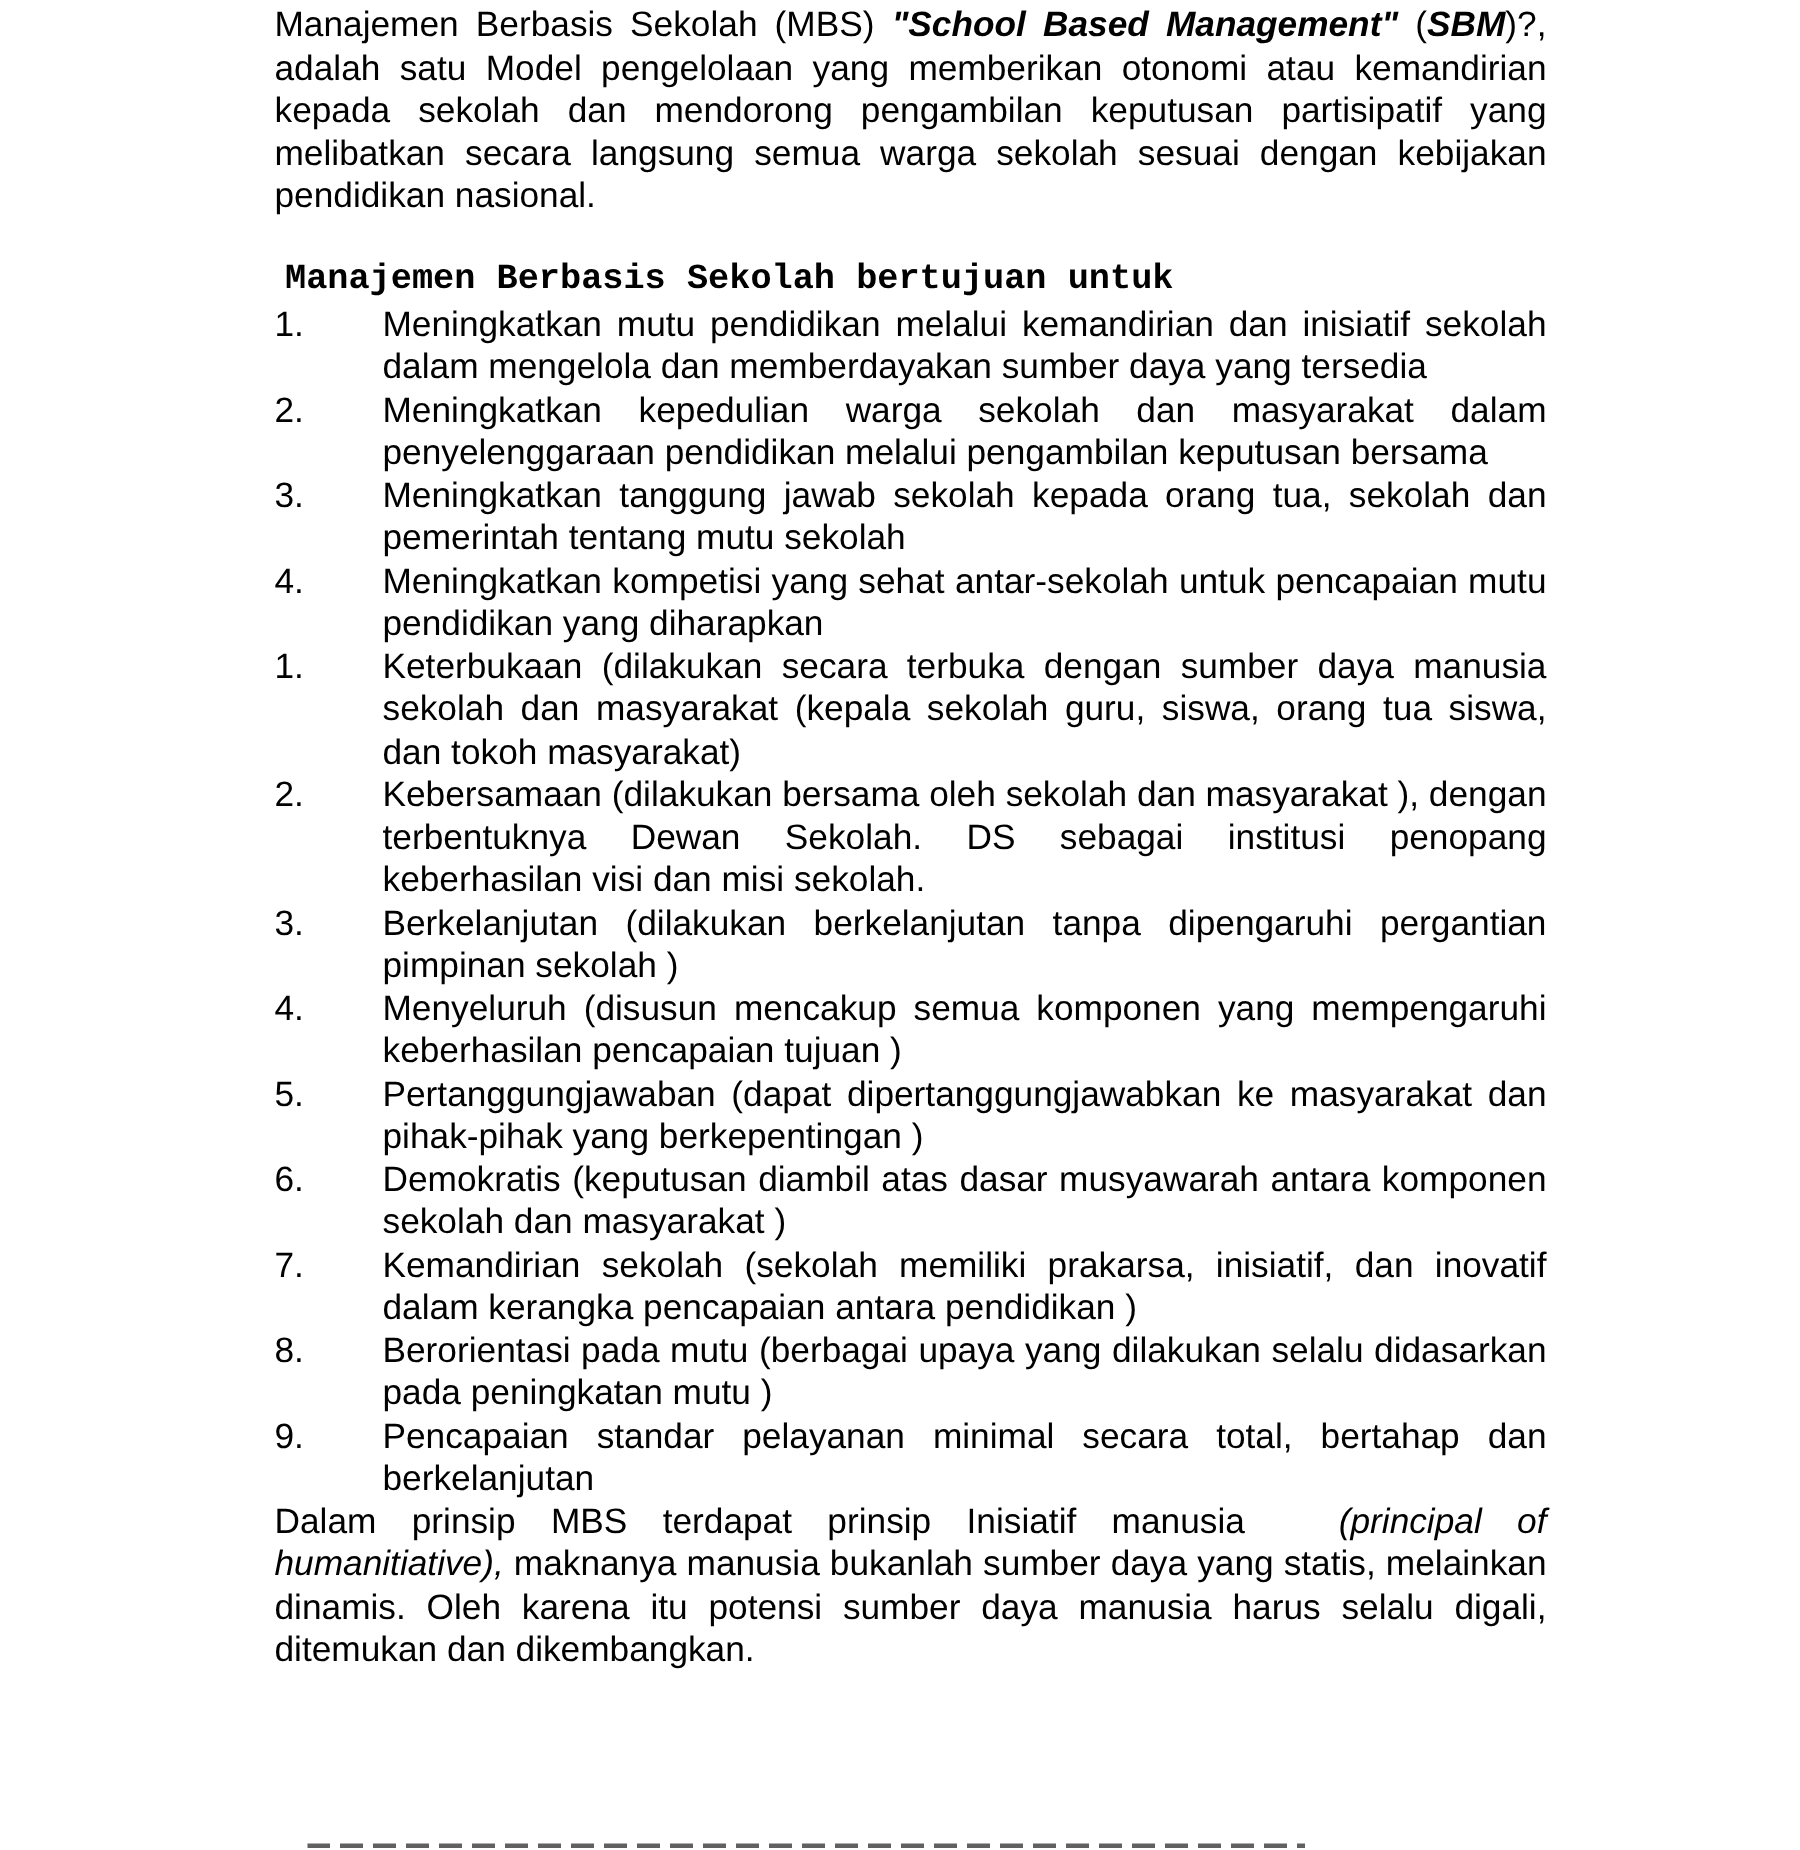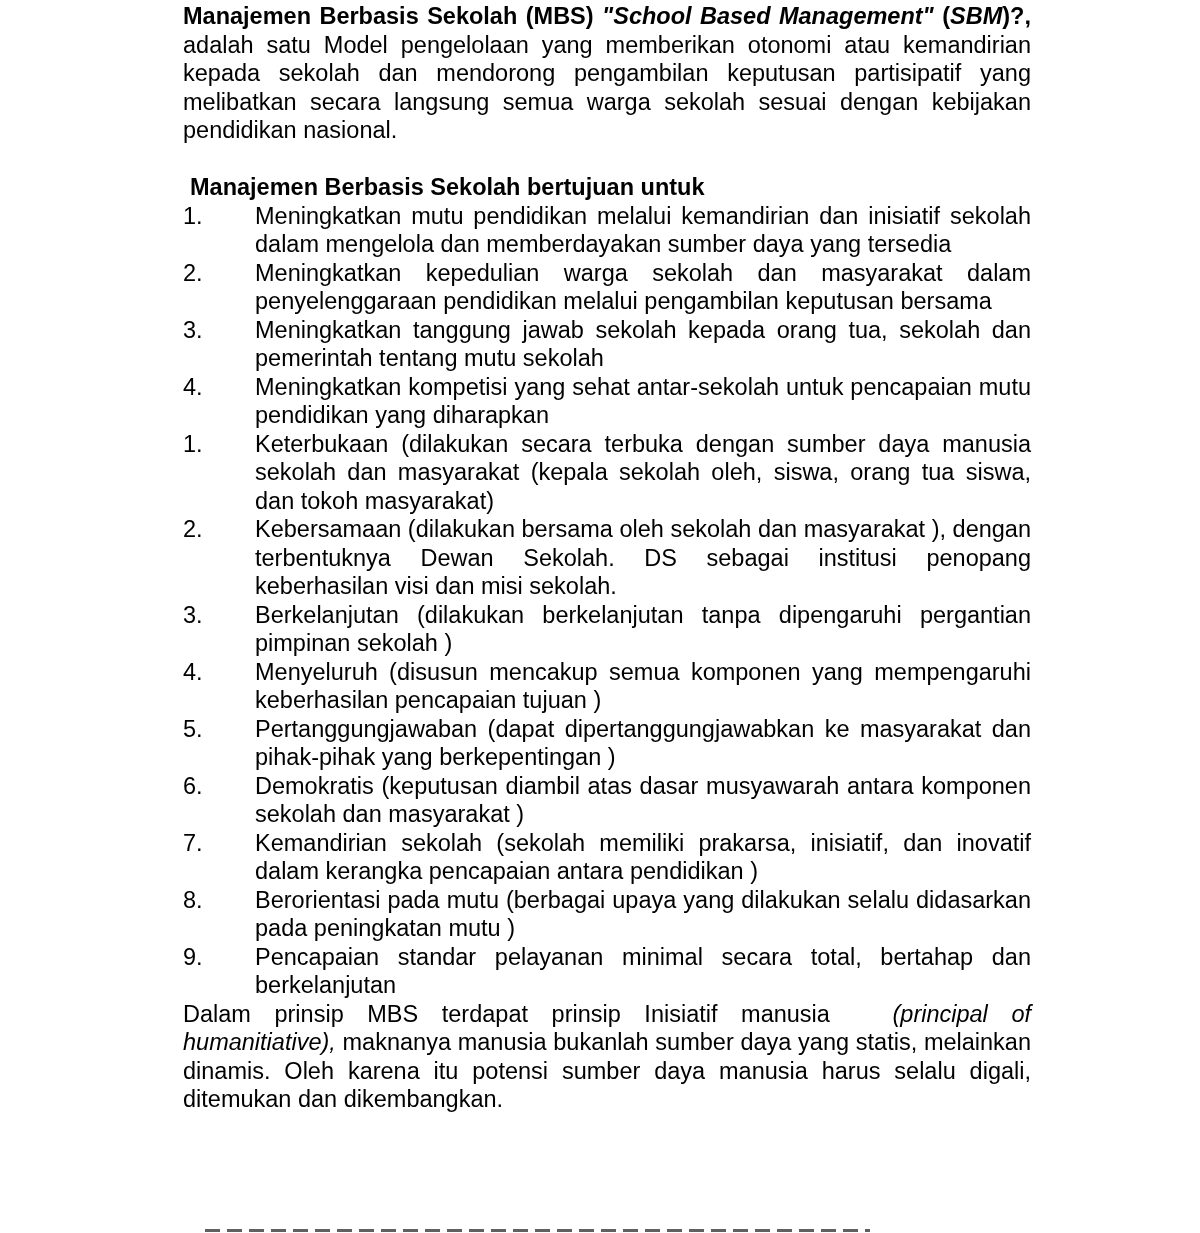--- a/index.html
+++ b/index.html
@@ -17,29 +17,30 @@
     line-height: 28.5px;
     color: #000000;
   }
   .page {
     padding: 2px 169px 0 183px; 
   }
   .para {
     margin: 0;
     text-align: justify;
   }
-  .b  { font-weight: 700; }
+  .b  { font-weight: 400; }
   .bi { font-weight: 700; font-style: italic; }
   .i  { font-style: italic; margin-left: 39px; }
   .heading {
     font-weight: 700;
     margin: 28.5px 0 0 0;
     padding-left: 7px;
     font-size: inherit;
     line-height: inherit;
+    font-family: Liberation Mono, monospace;
   }
   .olist { margin: 0; }
   .li { display: flex; }
   .li .num {
     flex: 0 0 44px;
     max-width: 44px;
   }
   .li .li-text {
     flex: 1;
     text-align: justify;
@@ -80,21 +81,21 @@
     <div class="li">
       <span class="num">4.</span>
       <div class="li-text">Meningkatkan kompetisi yang sehat antar-sekolah untuk pencapaian mutu pendidikan yang diharapkan</div>
     </div>
   </div>
 
 
   <div class="olist">
     <div class="li">
       <span class="num">1.</span>
-      <div class="li-text">Keterbukaan (dilakukan secara terbuka dengan sumber daya manusia sekolah dan masyarakat (kepala sekolah oleh, siswa, orang tua siswa, dan tokoh masyarakat)</div>
+      <div class="li-text">Keterbukaan (dilakukan secara terbuka dengan sumber daya manusia sekolah dan masyarakat (kepala sekolah guru, siswa, orang tua siswa, dan tokoh masyarakat)</div>
     </div>
     <div class="li">
       <span class="num">2.</span>
       <div class="li-text">Kebersamaan (dilakukan bersama oleh sekolah dan masyarakat ), dengan terbentuknya Dewan Sekolah. DS sebagai institusi penopang keberhasilan visi dan misi sekolah.</div>
     </div>
     <div class="li">
       <span class="num">3.</span>
       <div class="li-text">Berkelanjutan (dilakukan berkelanjutan tanpa dipengaruhi pergantian pimpinan sekolah )</div>
     </div>
     <div class="li">

